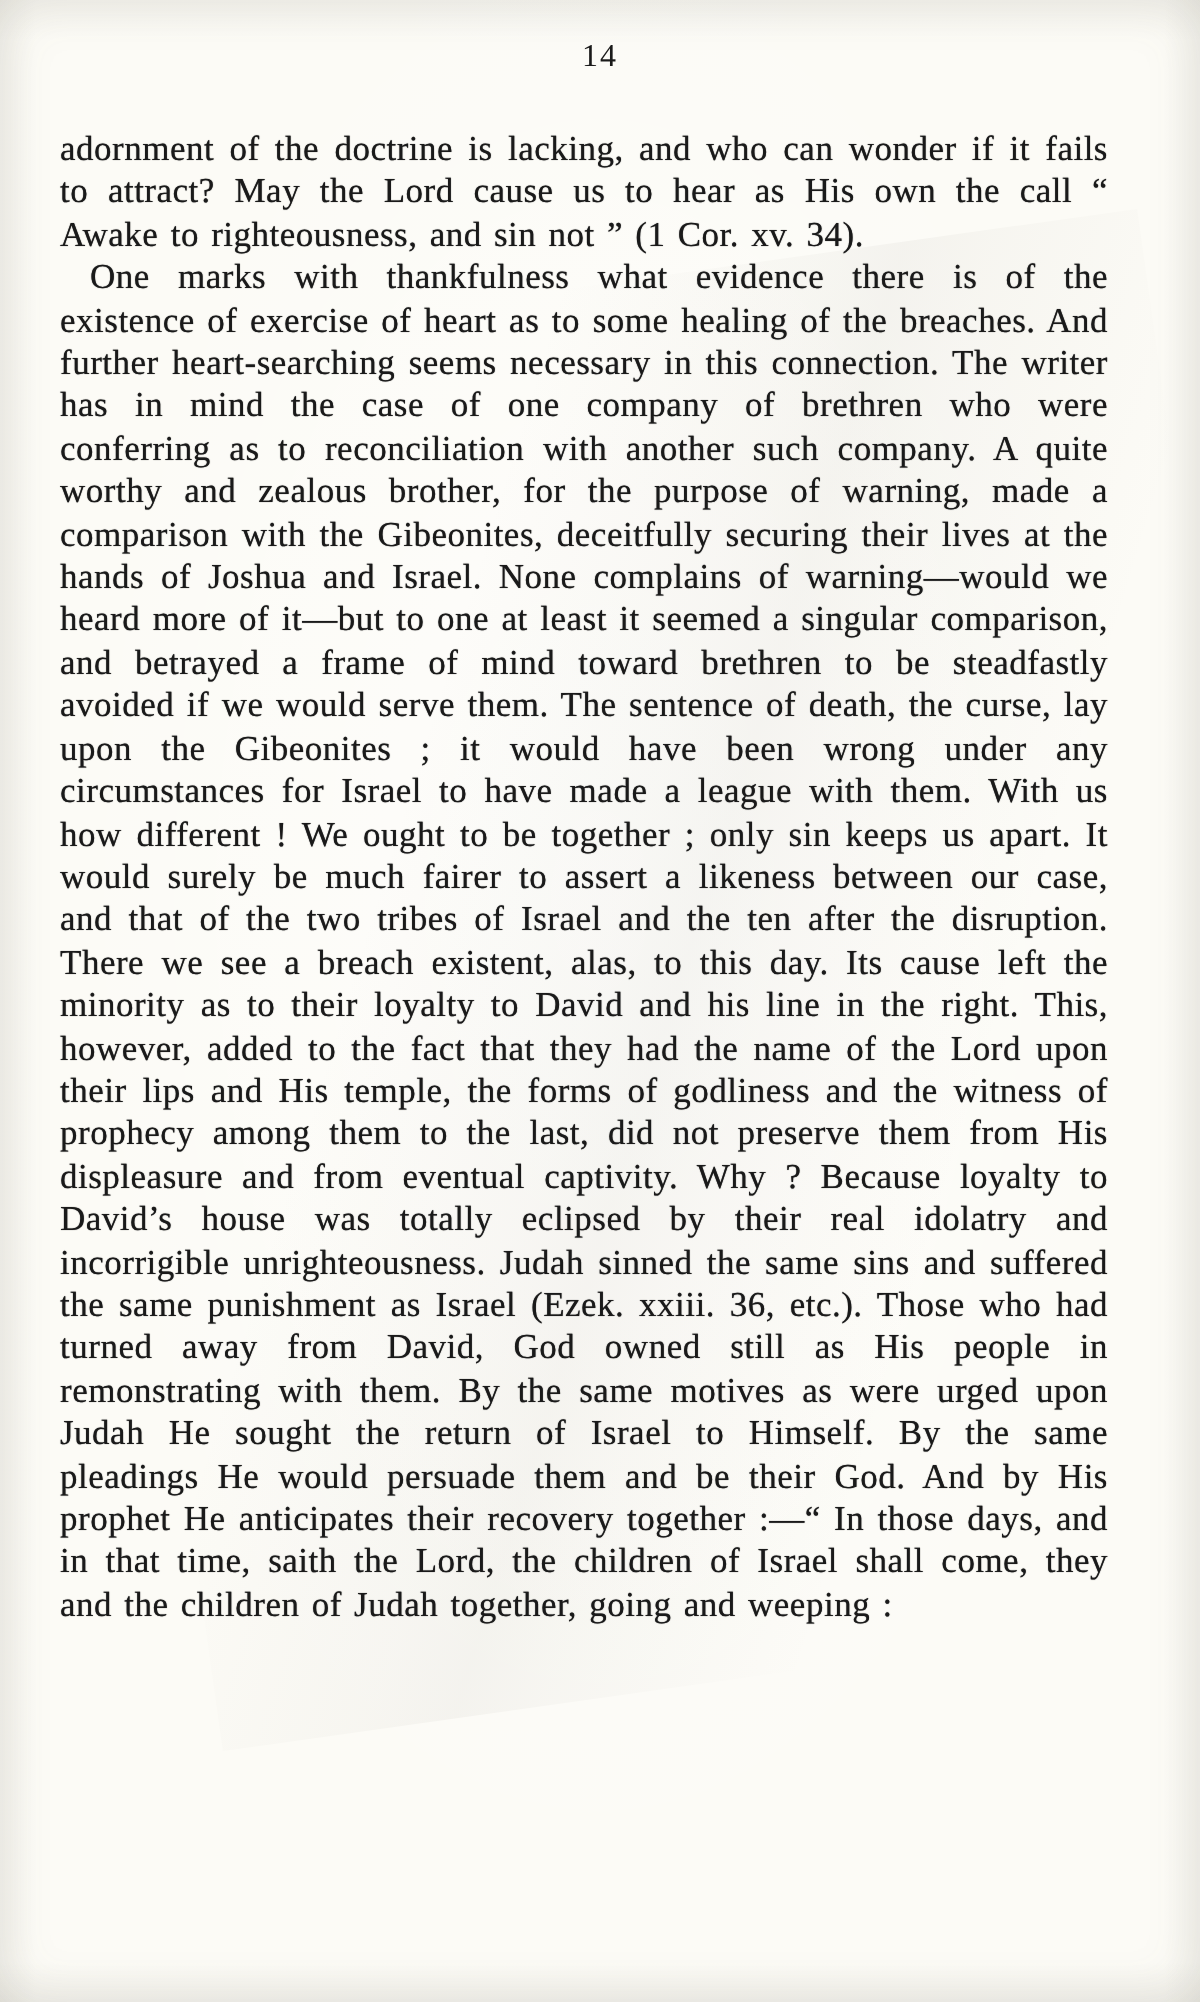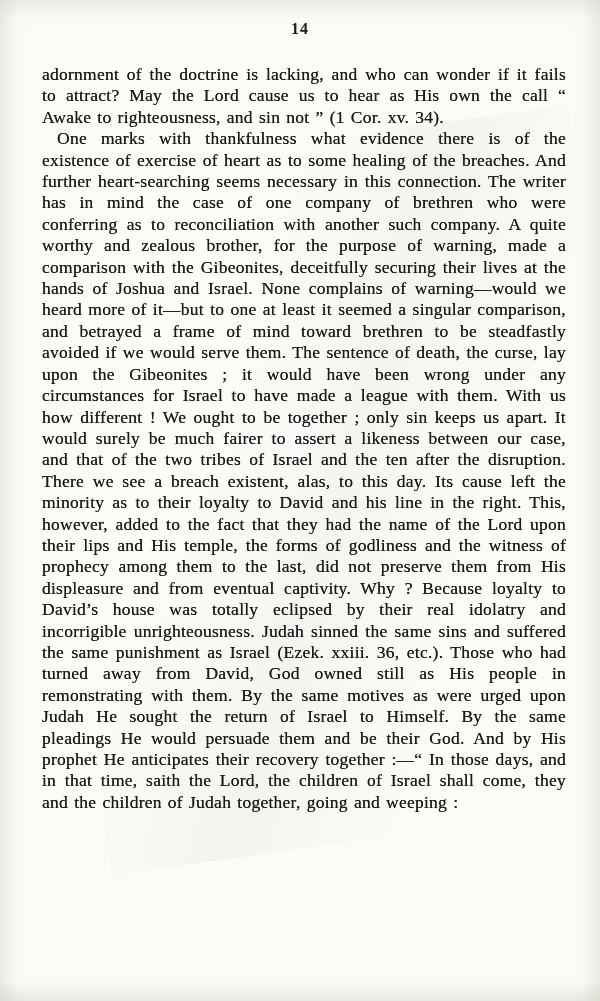--- a/index.html
+++ b/index.html
@@ -30,28 +30,28 @@
     color:var(--ink);
     box-sizing:border-box;
   }
   .page-number{
     position:absolute;
     top:20px;
     left:0;
     width:100%;
     text-align:center;
     font-size:16px;
-    font-weight:700;
+    font-weight:400;
     letter-spacing:1px;
     color:var(--ink);
   }
   .text-block{
     position:absolute;
     top:64px;
-    left:42px;
+    left:30px;
     width:524px;
   }
   .para{
     margin:0;
     font-size:17.5px;
     line-height:21.4px;
     letter-spacing:0.25px;
     word-spacing:1.5px;
     text-align:justify;
     text-justify:inter-word;

